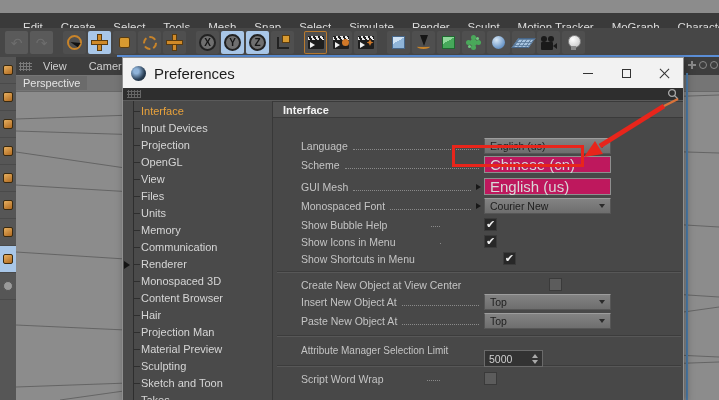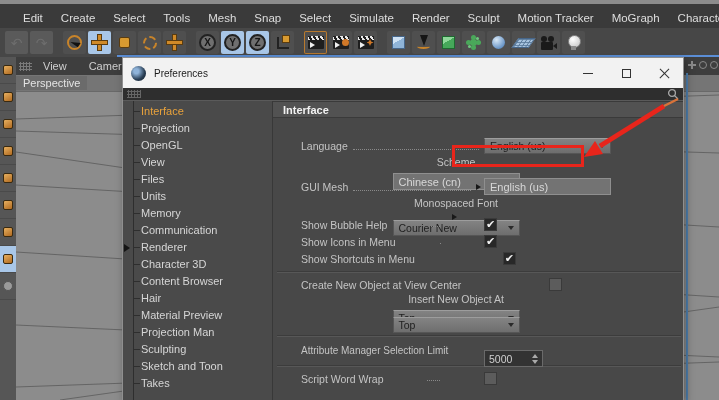--- a/index.html
+++ b/index.html
@@ -1,21 +1,21 @@
 <!DOCTYPE html>
 <html><head>
 <meta charset="utf-8">
 <style>
   * { margin:0; padding:0; box-sizing:border-box; }
   html,body { width:719px; height:400px; overflow:hidden;
     font-family:"Liberation Sans","DejaVu Sans",sans-serif; }
   .screen { position:relative; width:719px; height:400px; background:#8c8c8c; overflow:hidden; }
 
   
-  .menubar { position:absolute; left:0; top:4px; width:719px; height:28px;
+  .menubar { position:absolute; left:0; top:13px; width:719px; height:28px;
     background:#3a3a3a; display:flex; align-items:center; padding-left:14px; z-index:5; }
   .menubar .mitem { color:#dedede; font-size:11.5px; padding:0 9px; cursor:default; white-space:nowrap; }
 
   
   .toolbar { position:absolute; left:0; top:28px; width:719px; height:29px;
     background:#474747; display:flex; align-items:center; padding-left:4px; z-index:5; }
   .tile { width:23px; height:23px; margin:0 1px; border-radius:2px; background:#4f4f4f;
     display:flex; align-items:center; justify-content:center; position:relative; flex:none; }
   .tile.dim { background:#5a5a5a; }
   .tile.blue { background:#a9c7e8; }
@@ -92,21 +92,21 @@
   .rnav i.plus::before { content:""; position:absolute; left:3px; top:0; width:2px; height:8px; background:#8a8a8a; }
   .rnav i.plus::after { content:""; position:absolute; left:0; top:3px; width:8px; height:2px; background:#8a8a8a; }
   .rborder { position:absolute; left:686px; top:16px; width:2px; height:327px; background:#4e7fae; z-index:2; }
 
   
   .dialog { position:absolute; left:122px; top:57px; width:562px; height:343px; z-index:10;
     border:1px solid #8f8f8f; background:#4a4a4a; box-shadow:2px 3px 8px rgba(0,0,0,.35); }
   .titlebar { height:30px; background:#f2f2f2; display:flex; align-items:center; padding-left:8px; }
   .app-ico { width:15px; height:15px; border-radius:50%;
     background:radial-gradient(circle at 35% 35%,#8fb3d9 0 18%,#2a3f55 60%,#0e1824 100%); }
-  .title-text { font-size:10px; color:#1c1c1c; margin-left:8px; flex:1; }
+  .title-text { font-size:15px; color:#1c1c1c; margin-left:8px; flex:1; }
   .wbtn { width:38px; height:30px; display:flex; align-items:center; justify-content:center; position:relative; }
   .ic-min { width:10px; height:1px; background:#333; }
   .ic-max { width:9px; height:9px; border:1px solid #333; }
   .ic-close { position:relative; width:10px; height:10px; }
   .ic-close::before,.ic-close::after { content:""; position:absolute; left:-1px; top:4.5px; width:13px; height:1.2px; background:#333; }
   .ic-close::before { transform:rotate(45deg); } .ic-close::after { transform:rotate(-45deg); }
   .dlg-strip { height:13px; background:#2e2e2e; border-bottom:1px solid #5a5a5a;
     display:flex; align-items:center; justify-content:space-between; padding:0 4px; }
   .dgrip { width:14px; height:8px; background-image:radial-gradient(#666 1px,transparent 1.2px); background-size:3px 3px; }
   .dlg-body { display:flex; height:299px; }
@@ -128,34 +128,34 @@
   .rows { padding:10px 0 0 28px; }
   .row { display:flex; align-items:center; height:17px; width:310px; position:relative; }
   .row.h13 { height:13px; margin-top:4px;gap:39px; }
   .row.w196 { width:196px; } .row.w242 { width:242px; }
   .lbl { flex:none; font-size:10.5px; color:#c4c4c4; white-space:nowrap; }
   .dots { flex:1; min-width:0; border-bottom:1px dotted #8a8a8a; margin:0 5px 4px 5px; height:1px; align-self:flex-end; }
   .combo { flex:none; width:127px; height:16px; background:linear-gradient(#838383,#6e6e6e);
     border:1px solid #565656; border-top-color:#9d9d9d; color:#1e1e1e; font-size:10.5px;
     display:flex; align-items:center; justify-content:space-between; padding:0 5px; }
   .combo .arr { width:0; height:0; border-top:4px solid #2a2a2a; border-left:3.5px solid transparent; border-right:3.5px solid transparent; }
-  .fdark { flex:none; width:127px; height:17px; background:#737373; border:1px solid #8f8f8f; color:#d8d8d8;
-    font-size:11px; display:flex; align-items:center; padding:0 5px; }
+  .fdark { flex:none; width:127px; height:17px; background:#be185d; border:1px solid #8f8f8f; color:#d8d8d8;
+    font-size:15px; display:flex; align-items:center; padding:0 5px; }
   .prearrow { flex:none; width:0; height:0; border-left:5px solid #181818; border-top:3.5px solid transparent;
     border-bottom:3.5px solid transparent; margin-right:3px; }
   .chk { flex:none; width:13px; height:13px; background:#5c5c5c; border:1px solid #3a3a3a; position:relative; }
   .chk.on { background:#282828; }
   .chk.on::before { content:"\2714"; position:absolute; left:1px; top:-1px; color:#f0f0f0; font-size:11px; }
   .spin { flex:none; width:59px; height:17px; background:#333; border:1px solid #6a6a6a; color:#cfcfcf; font-size:10.5px;
     display:flex; align-items:center; justify-content:space-between; padding:0 4px;margin-top:16px; }
   .updown { display:flex; flex-direction:column; gap:2px; }
   .updown i { width:0; height:0; border-left:3px solid transparent; border-right:3px solid transparent; }
   .updown .u { border-bottom:4px solid #aaa; } .updown .d { border-top:4px solid #aaa; }
   .sep { height:1px; background:#3c3c3c; box-shadow:0 1px 0 #575757; width:404px; margin:6px 0 6px -24px; }
-  .m2 { margin-top:2px;flex-direction:column; } .m5 { margin-top:5px; } .m9 { margin-top:9px; }
+  .m2 { margin-top:2px; } .m5 { margin-top:5px; } .m9 { margin-top:9px; }
   .search-ico { width:12px; height:12px; }
 
   
   .red-box { position:absolute; left:452px; top:145px; width:132px; height:22px;
     border:3px solid #e8251b; z-index:20; pointer-events:none; }
   .red-arrow { position:absolute; left:560px; top:95px; width:130px; height:72px; z-index:20; pointer-events:none; }
 </style>
 </head>
 <body>
 
@@ -340,33 +340,34 @@
       <div class="dgrip"></div>
       <svg class="search-ico" viewBox="0 0 12 12">
         <circle cx="5" cy="5" r="3.4" fill="none" stroke="#a8a8a8" stroke-width="1.3"></circle>
         <line x1="7.6" y1="7.6" x2="11" y2="11" stroke="#a8a8a8" stroke-width="1.3"></line>
       </svg>
     </div>
     <div class="dlg-body">
 
       <div class="side">
         <div class="sitem active">Interface</div>
+        <div class="sitem">Input Devices</div>
         <div class="sitem">Projection</div>
         <div class="sitem">OpenGL</div>
         <div class="sitem">View</div>
         <div class="sitem">Files</div>
         <div class="sitem">Units</div>
         <div class="sitem">Memory</div>
         <div class="sitem">Communication</div>
         <div class="sitem"><span class="tri"></span><span>Renderer</span></div>
-        <div class="sitem">Character 3D</div>
+        <div class="sitem">Monospaced 3D</div>
         <div class="sitem">Content Browser</div>
         <div class="sitem">Hair</div>
+        <div class="sitem">Projection Man</div>
         <div class="sitem">Material Preview</div>
-        <div class="sitem">Projection Man</div>
         <div class="sitem">Sculpting</div>
         <div class="sitem">Sketch and Toon</div>
         <div class="sitem">Takes</div>
       </div>
 
       <div class="panel">
         <div class="phead">Interface</div>
         <div class="rows">
           <div class="row m9">
             <span class="lbl">Language</span>
@@ -423,20 +424,21 @@
           </div>
           <div class="row m2">
             <span class="lbl">Insert New Object At</span>
             <span class="dots"></span>
             <div class="combo">
               <span>Top</span>
                 <span class="arr"></span>
             </div>
           </div>
           <div class="row m2">
+            <span class="lbl">Paste New Object At</span>
             <span class="dots"></span>
             <div class="combo">
               <span>Top</span>
                 <span class="arr"></span>
             </div>
           </div>
           <div class="sep"></div>
           <div class="row w242" style="margin-top:0">
             <span class="lbl" style="font-size:10px">Attribute Manager Selection Limit</span>
             <span class="dots" style="border:none"></span>

